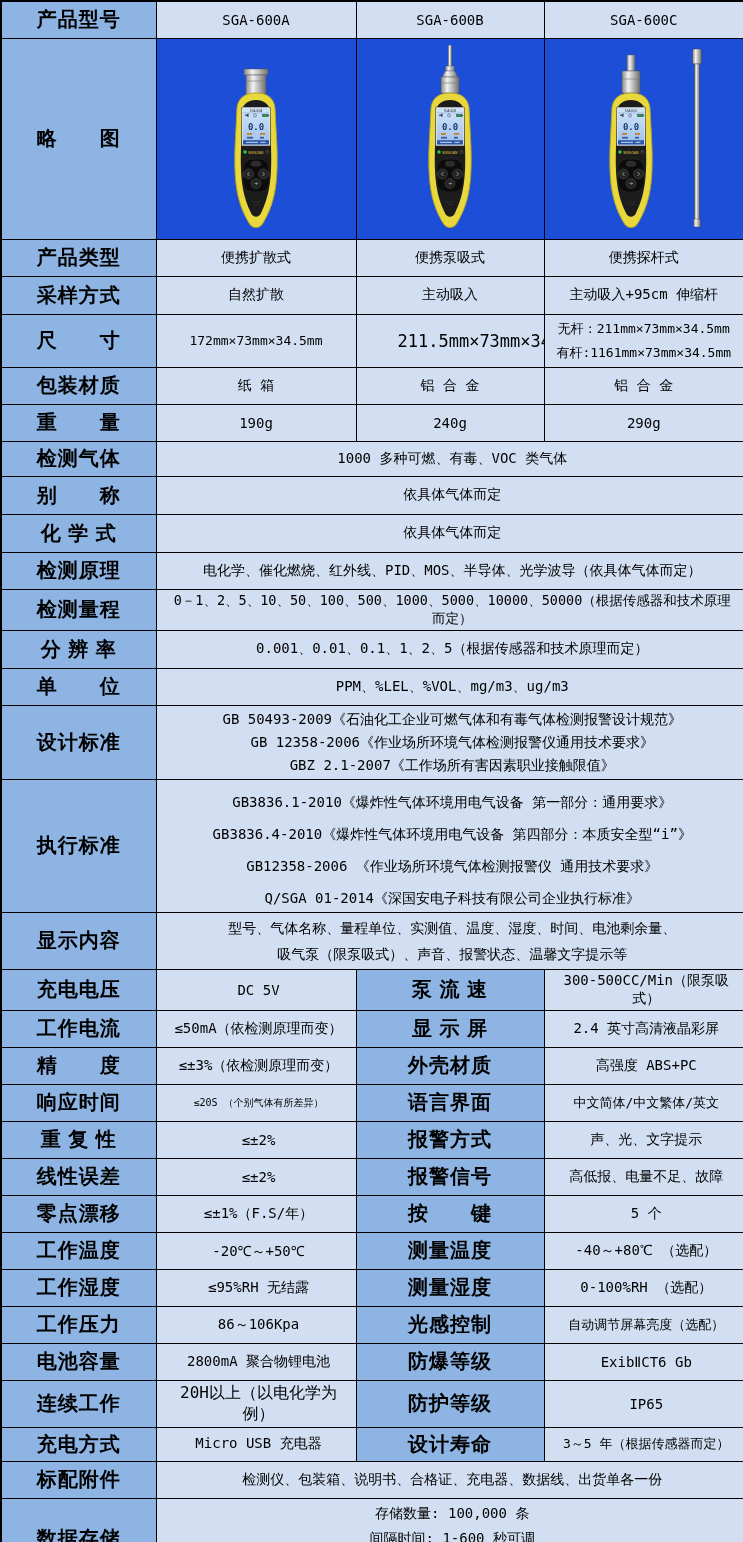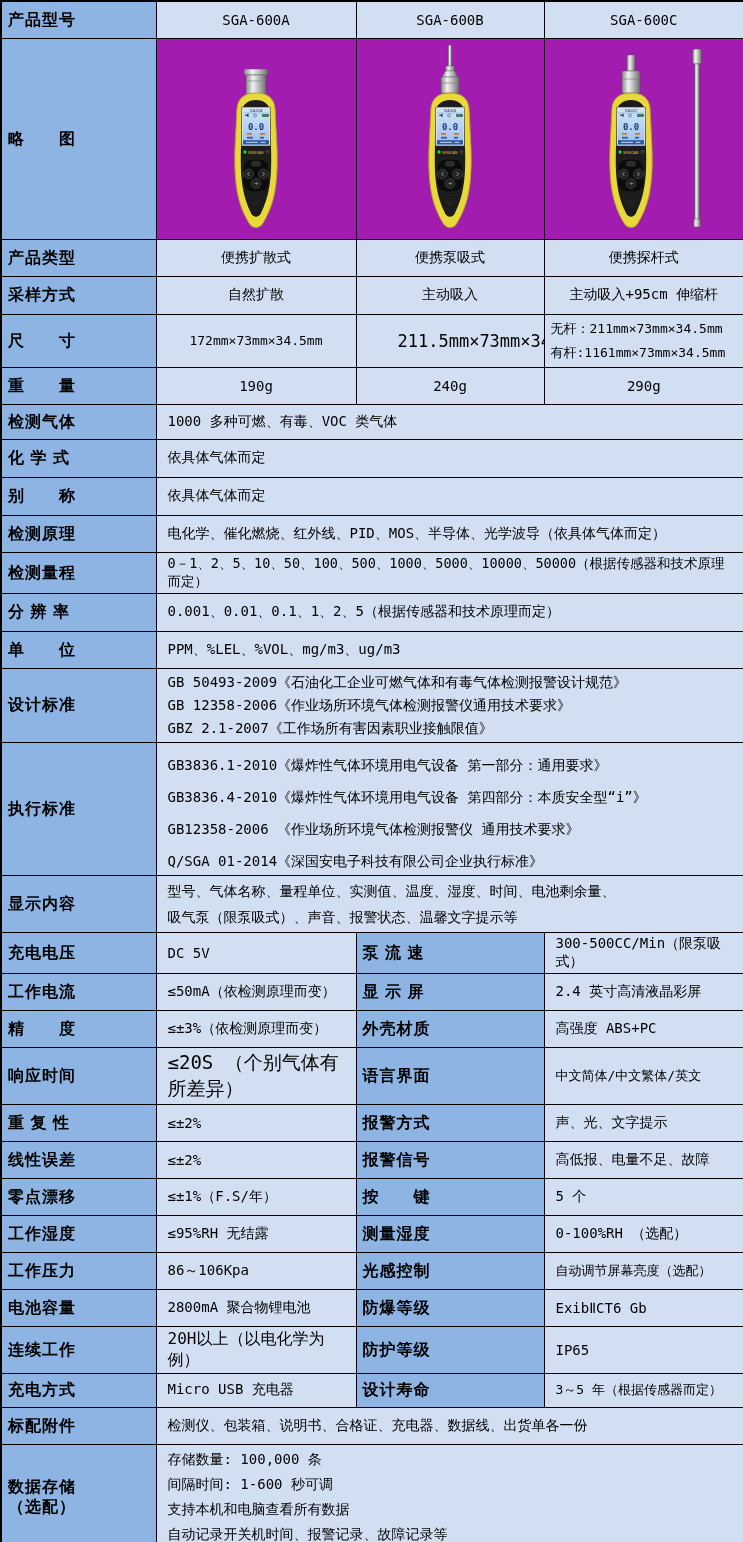--- a/index.html
+++ b/index.html
@@ -1,23 +1,23 @@
 <!DOCTYPE html>
 <html><head>
 <meta charset="utf-8">
 <style>
   html,body{margin:0;padding:0;background:#ffffff;}
   body{width:743px;font-family:"Liberation Sans",sans-serif;color:#000;}
   table.spec{border-collapse:collapse;table-layout:fixed;width:743px;border:2px solid #000;}
   td{border:1px solid #000;overflow:hidden;vertical-align:middle;box-sizing:border-box;padding:2px 6px;}
-  td.lab{background:#8DB4E2;font-weight:bold;text-align:left;font-size:16px;letter-spacing:1px;line-height:1.25;}
+  td.lab{background:#8DB4E2;font-weight:bold;text-align:center;font-size:20px;letter-spacing:1px;line-height:1.25;}
   td.val{background:#D2DFF2;font-size:14px;font-family:"DejaVu Sans Mono","Liberation Sans",sans-serif;}
-  td.val.left{text-align:left;padding-left:11px;}
+  td.val.left{text-align:center;padding-left:11px;}
   td.val.center{text-align:center;}
-  td.img-cell{background:#a21caf;padding:2px 0;}
+  td.img-cell{background:#1d4ed8;padding:2px 0;}
   tr.h37{height:37px;} tr.h38{height:38px;} tr.h35{height:35px;} tr.h34{height:34px;}
   tr.h52{height:52px;} tr.h73{height:73px;} tr.h100{height:100px;} tr.h55{height:55px;}
   tr.h102{height:102px;} tr.h201{height:201px;}
   .mline div{line-height:23px;}
   .mline4 div{line-height:24px;margin-top:8px;}
   .mline2 div{line-height:26px;}
   .size-lines div{line-height:24px;white-space:nowrap;}
   .storage-lines div{line-height:25px;}
   svg{display:block;margin:0 auto;}
 </style>
@@ -242,38 +242,44 @@
 <tr class="h52">
   <td class="lab">尺　　寸</td>
   <td class="val center" style="font-size:13px;">172mm×73mm×34.5mm</td>
   <td class="val center" style="font-size:17px;padding-left:41px;">211.5mm×73mm×34.5mm</td>
   <td class="val left size-lines" style="font-size:13px;padding-left:6px;">
     <div>无杆：211mm×73mm×34.5mm</div>
     <div>有杆:1161mm×73mm×34.5mm</div>
   </td>
 </tr>
 
+<tr class="h37">
+  <td class="lab">包装材质</td>
+  <td class="val center">纸 箱</td>
+  <td class="val center">铝 合 金</td>
+  <td class="val center">铝 合 金</td>
+</tr>
 
 <tr class="h37">
   <td class="lab">重　　量</td>
   <td class="val center">190g</td>
   <td class="val center">240g</td>
   <td class="val center">290g</td>
 </tr>
 
 <tr class="h35">
   <td class="lab">检测气体</td>
   <td class="val left" colspan="3">1000 多种可燃、有毒、VOC 类气体</td>
 </tr>
 <tr class="h38">
+  <td class="lab">别　　称</td>
+  <td class="val left" colspan="3">依具体气体而定</td>
+</tr>
+<tr class="h38">
   <td class="lab">化 学 式</td>
-  <td class="val left" colspan="3">依具体气体而定</td>
-</tr>
-<tr class="h38">
-  <td class="lab">别　　称</td>
   <td class="val left" colspan="3">依具体气体而定</td>
 </tr>
 <tr class="h37">
   <td class="lab">检测原理</td>
   <td class="val left" colspan="3">电化学、催化燃烧、红外线、PID、MOS、半导体、光学波导（依具体气体而定）</td>
 </tr>
 <tr class="h37">
   <td class="lab">检测量程</td>
   <td class="val left" colspan="3" style="font-size:13.5px;">0－1、2、5、10、50、100、500、1000、5000、10000、50000（根据传感器和技术原理而定）</td>
 </tr>
@@ -326,41 +332,47 @@
   <td class="val left">2.4 英寸高清液晶彩屏</td>
 </tr>
 <tr class="h37">
   <td class="lab">精　　度</td>
   <td class="val left">≤±3%（依检测原理而变）</td>
   <td class="lab">外壳材质</td>
   <td class="val left">高强度 ABS+PC</td>
 </tr>
 <tr class="h37">
   <td class="lab">响应时间</td>
-  <td class="val left" style="font-size:19px;">≤20S （个别气体有所差异）</td>
+  <td class="val left" style="font-size:10px;">≤20S （个别气体有所差异）</td>
   <td class="lab">语言界面</td>
   <td class="val left" style="font-size:13px;">中文简体/中文繁体/英文</td>
 </tr>
 <tr class="h37">
   <td class="lab">重 复 性</td>
   <td class="val left">≤±2%</td>
   <td class="lab">报警方式</td>
   <td class="val left">声、光、文字提示</td>
 </tr>
 <tr class="h37">
   <td class="lab">线性误差</td>
   <td class="val left">≤±2%</td>
   <td class="lab">报警信号</td>
   <td class="val left">高低报、电量不足、故障</td>
 </tr>
 <tr class="h37">
   <td class="lab">零点漂移</td>
   <td class="val left">≤±1%（F.S/年）</td>
   <td class="lab">按　　键</td>
   <td class="val left">5 个</td>
+</tr>
+<tr class="h37">
+  <td class="lab">工作温度</td>
+  <td class="val left">-20℃～+50℃</td>
+  <td class="lab">测量温度</td>
+  <td class="val left">-40～+80℃ （选配）</td>
 </tr>
 <tr class="h37">
   <td class="lab">工作湿度</td>
   <td class="val left">≤95%RH 无结露</td>
   <td class="lab">测量湿度</td>
   <td class="val left">0-100%RH （选配）</td>
 </tr>
 <tr class="h37">
   <td class="lab">工作压力</td>
   <td class="val left">86～106Kpa</td>

